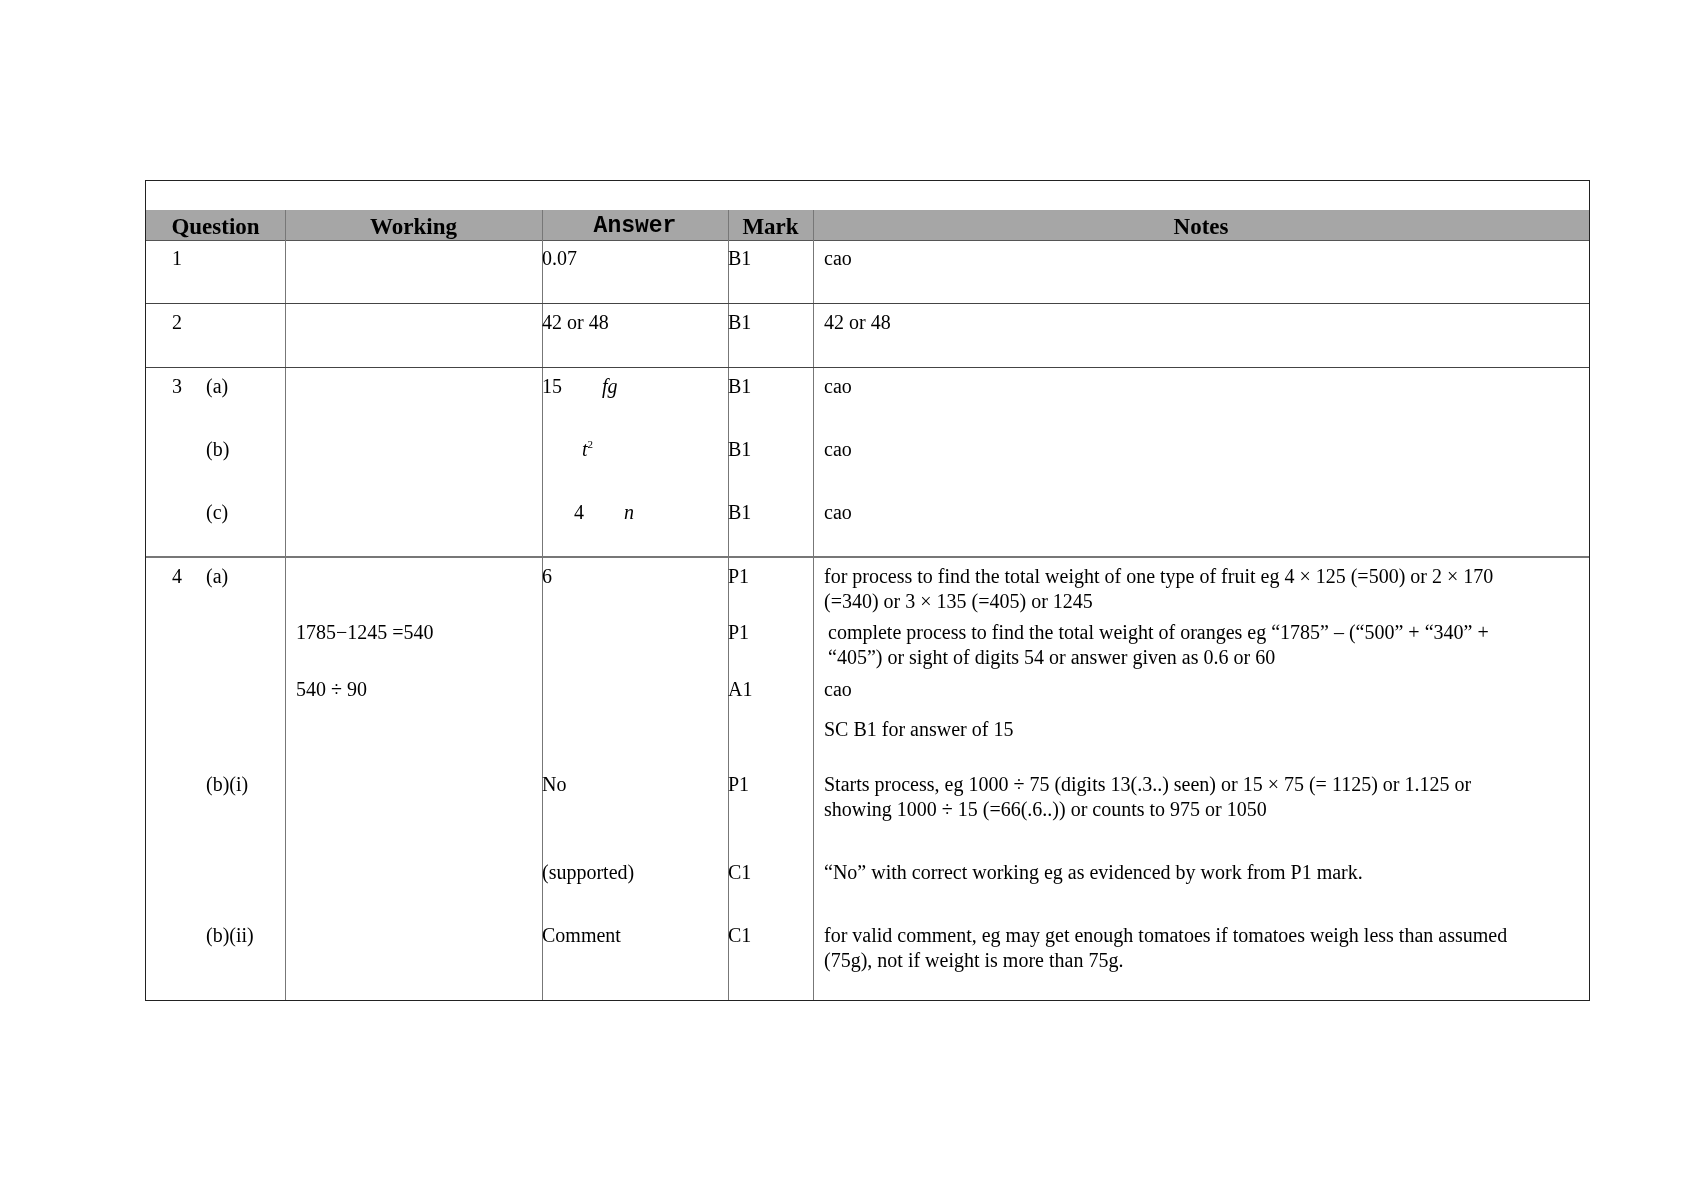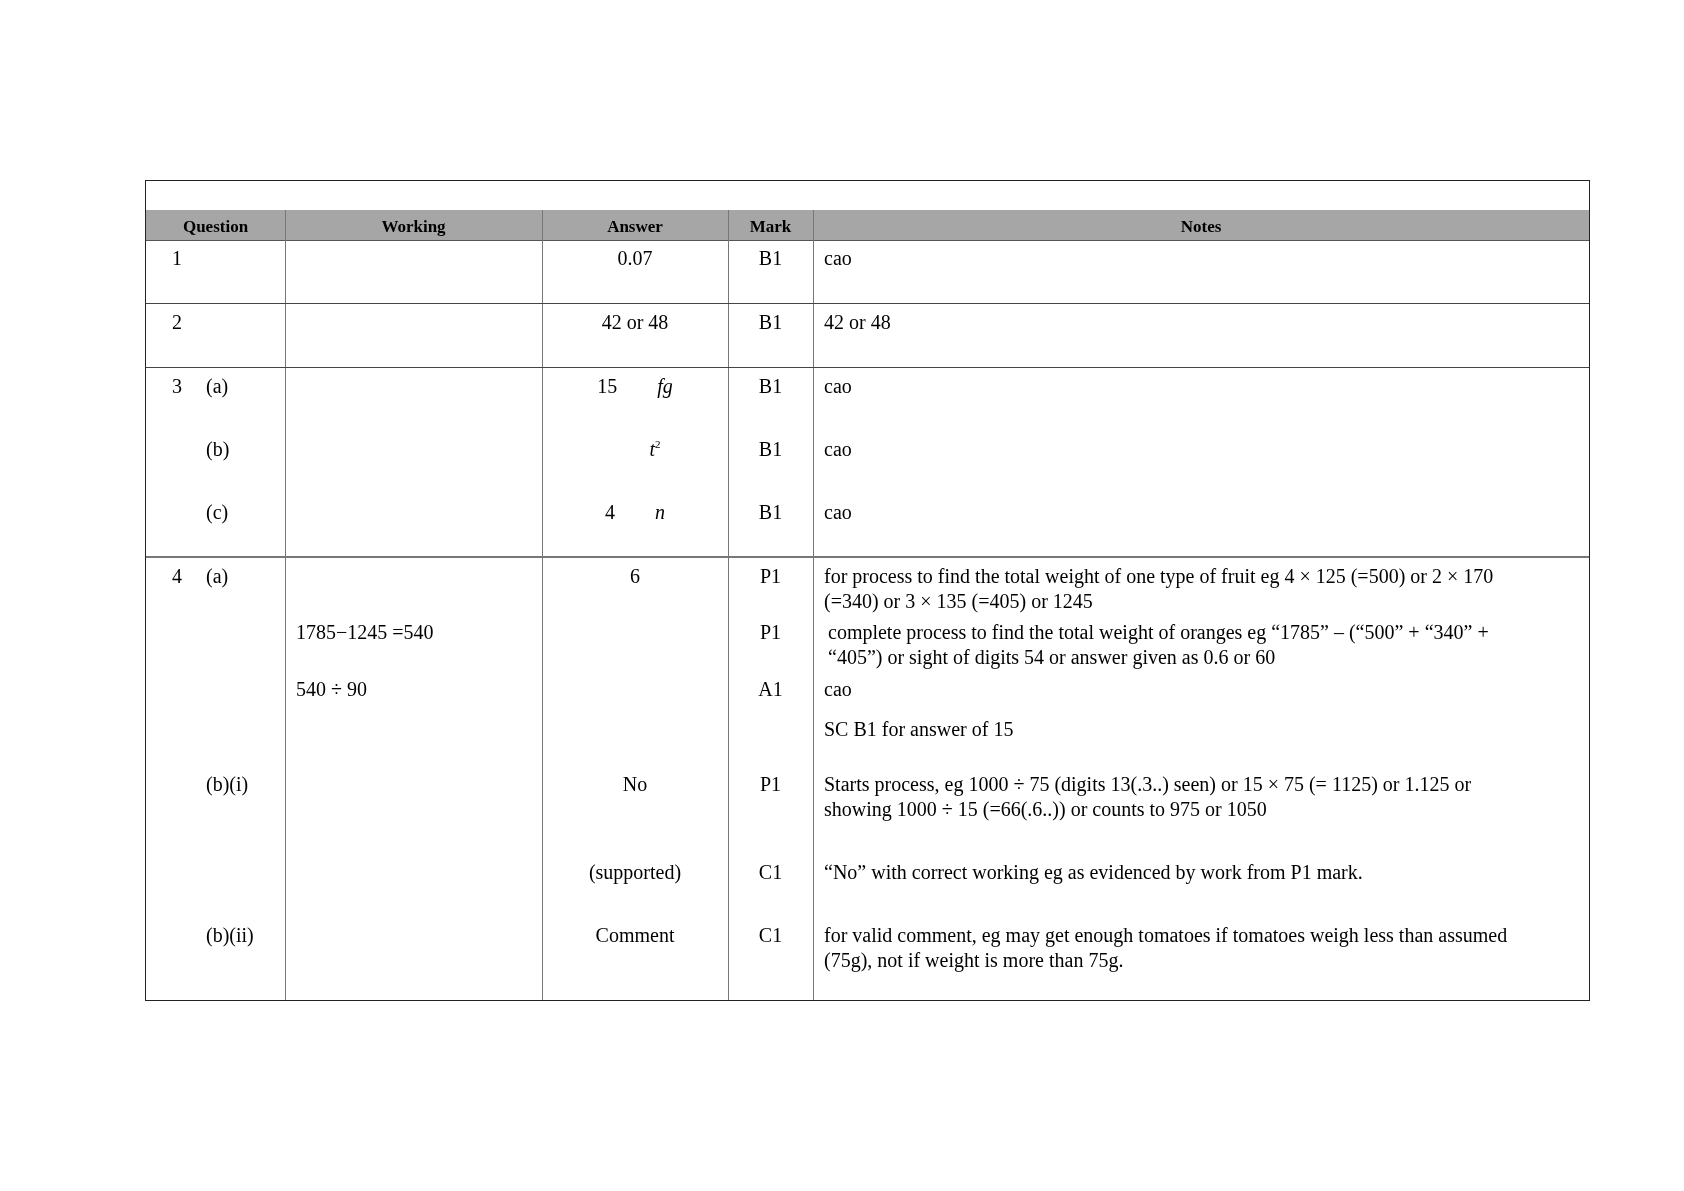--- a/index.html
+++ b/index.html
@@ -44,21 +44,21 @@
     height: 31px;
     background: #a6a6a6;
     border-bottom: 1.5px solid #555;
     box-sizing: border-box;
   }
   .hcell {
     position: absolute;
     top: 0;
     height: 100%;
     font-weight: bold;
-    font-size: 17px;
+    font-size: 23px;
     line-height: 33px;
     text-align: center;
     box-sizing: border-box;
   }
   .vline {
     position: absolute;
     top: 29px;
     bottom: 0;
     width: 0;
     border-left: 1.5px solid #777;
@@ -70,34 +70,34 @@
     height: 0;
     border-top: 1.5px solid #444;
   }
   .hline.dark { border-top-color: #777; border-top-width: 2px; }
   .txt {
     position: absolute;
     font-size: 20px;
     line-height: 25px;
     white-space: nowrap;
   }
-  .center { text-align: center; }
+  .center { text-align: left; }
   i { font-style: italic; margin-left: 40px; }
   sup { font-size: 11px; vertical-align: top; line-height: 14px; }
 </style>
 </head>
 <body>
 
 <div class="sheet">
 
 
   <div class="header-row">
     <div class="hcell" style="left:0;width:139px;">Question</div>
     <div class="hcell" style="left:139px;width:257px;">Working</div>
-    <div class="hcell" style="left:396px;width:186px;">Answer</div>
+    <div class="hcell" style="left:396px;width:186px;font-family:Liberation Mono, monospace;">Answer</div>
     <div class="hcell" style="left:582px;width:85px;">Mark</div>
     <div class="hcell" style="left:667px;width:776px;">Notes</div>
   </div>
 
   <div class="vline" style="left:139px;"></div>
   <div class="vline" style="left:396px;"></div>
   <div class="vline" style="left:582px;"></div>
   <div class="vline" style="left:667px;"></div>
 
   <div class="hline" style="top:122px;"></div>
@@ -125,21 +125,21 @@
     <div class="txt center" style="left:396px;width:186px;top:193px;"><span>15</span><i>fg</i></div>
     <div class="txt center" style="left:582px;width:85px;top:193px;">B1</div>
     <div class="txt" style="left:678px;top:193px;">cao</div>
 
     <div class="txt" style="left:60px;top:256px;">(b)</div>
     <div class="txt center" style="left:396px;width:186px;top:256px;"><i>t</i><sup>2</sup></div>
     <div class="txt center" style="left:582px;width:85px;top:256px;">B1</div>
     <div class="txt" style="left:678px;top:256px;">cao</div>
 
     <div class="txt" style="left:60px;top:319px;">(c)</div>
-    <div class="txt center" style="left:396px;width:186px;top:319px;"><span>4</span><i>n</i></div>
+    <div class="txt center" style="left:396px;width:186px;top:319px;padding-left:32px;"><span>4</span><i>n</i></div>
     <div class="txt center" style="left:582px;width:85px;top:319px;">B1</div>
     <div class="txt" style="left:678px;top:319px;">cao</div>
   </div>
 
   <div>
     <div class="txt" style="left:26px;top:383px;">4</div>
 
     <div class="txt" style="left:60px;top:383px;">(a)</div>
     <div class="txt center" style="left:396px;width:186px;top:383px;">6</div>
 

